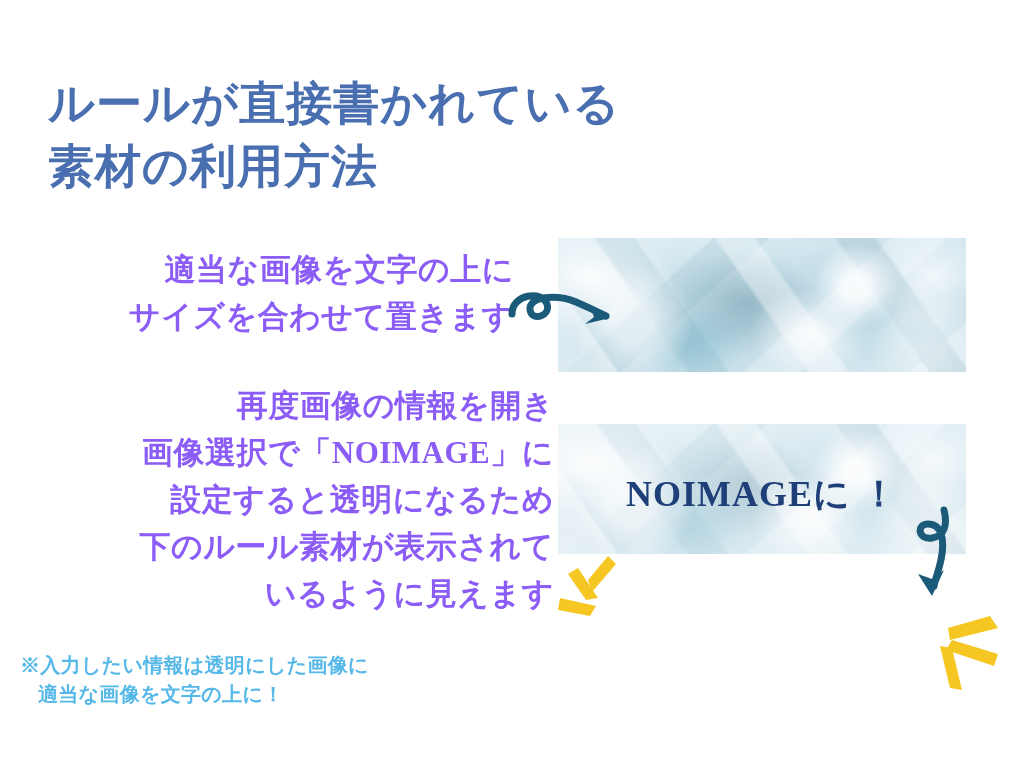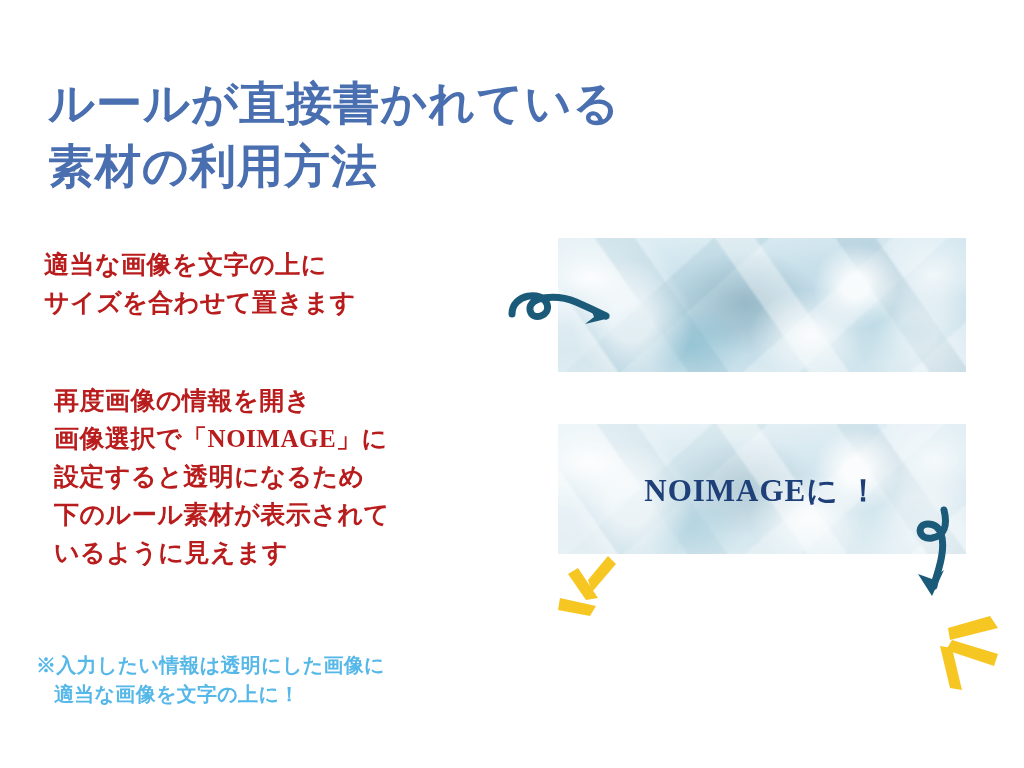--- a/index.html
+++ b/index.html
@@ -27,35 +27,36 @@
     font-weight: bold;
     font-size: 46px;
     line-height: 1.38;
     letter-spacing: 1px;
     white-space: pre-line;
   }
 
   
   .para {
     position: absolute;
-    color: #b91c1c;
-    font-family: "Liberation Serif", serif;
-    font-weight: bold;
-    font-size: 25px;
+    color: #8b5cf6;
+    font-family: "Liberation Serif", serif;
+    font-weight: bold;
+    font-size: 31px;
     line-height: 1.52;
     letter-spacing: 0.5px;
     white-space: pre-line;
+    text-align: right;
   }
   .para-1 { left: 44px; top: 246px; width: 470px; }
   .para-2 { left: 54px; top: 382px; width: 500px; }
 
   
   .note {
     position: absolute;
-    left: 36px;
+    left: 20px;
     top: 622px;
     width: 460px;
     color: #56b8e8;
     font-family: "Liberation Serif", serif;
     font-weight: bold;
     font-size: 20px;
     line-height: 1.45;
     letter-spacing: 0.3px;
     white-space: pre-line;
   }
@@ -110,21 +111,21 @@
 
   .photo-caption {
     position: absolute;
     left: 0;
     right: 0;
     top: 46px;
     text-align: center;
     color: #1f3f79;
     font-family: "Liberation Serif", serif;
     font-weight: bold;
-    font-size: 31px;
+    font-size: 36px;
     letter-spacing: 1px;
   }
 
   
   .houserule {
     position: absolute;
     left: 592px;
     top: 578px;
     color: #3f63ab;
     font-family: "Liberation Sans", sans-serif;

